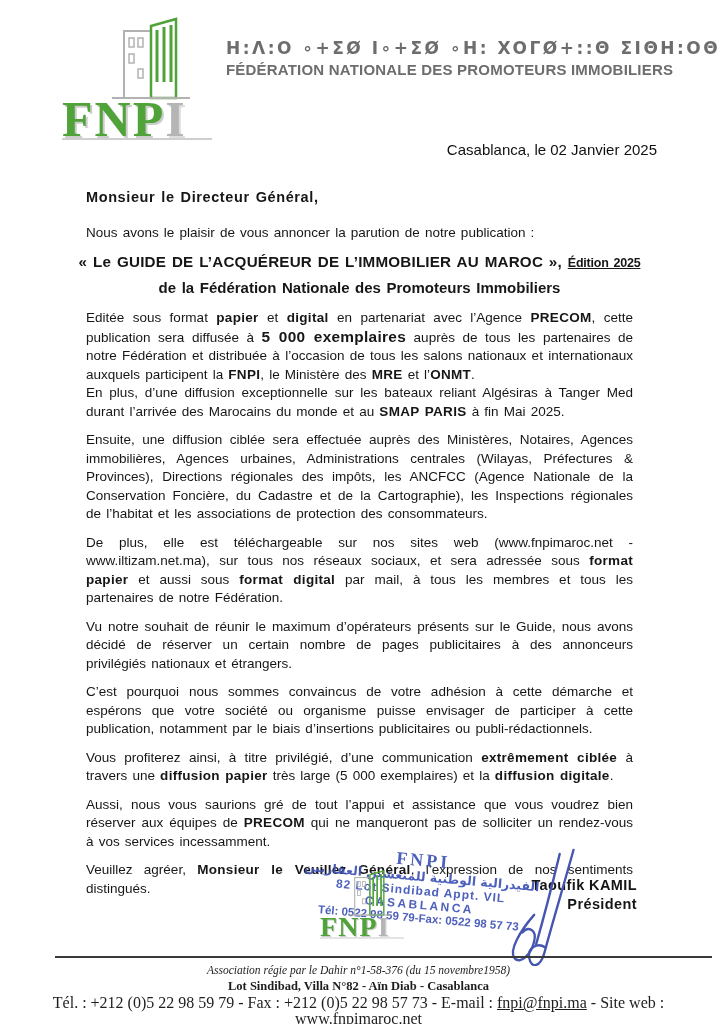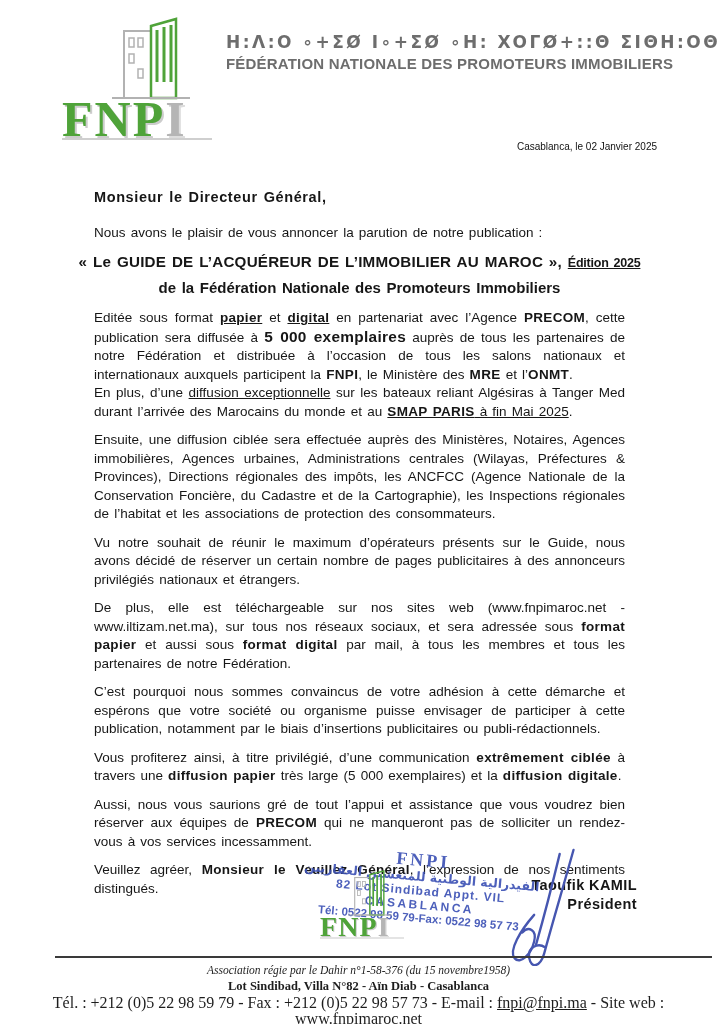--- a/index.html
+++ b/index.html
@@ -14,35 +14,35 @@
     font-family:"Liberation Serif","DejaVu Serif",serif;font-weight:700;
     font-size:50px;line-height:1;letter-spacing:2px;white-space:nowrap;}
   .letters .g{color:#4fa339;text-shadow:2px 2px 0 #cccccc;}
   .letters .s{color:#b5b5b5;text-shadow:2px 2px 0 #dddddd;}
   .logo .base{position:absolute;left:0;top:124px;width:150px;border-top:2px solid #cfcfcf;}
   .logo-sm{left:320px;top:868px;transform:scale(0.56);transform-origin:top left;}
   
   .org-header{position:absolute;left:226px;top:26px;width:436px;color:#6d6d6d;}
   .arabic-title{direction:rtl;font-size:21px;font-weight:700;white-space:nowrap;
     font-family:"DejaVu Sans",sans-serif;}
-  .tifinagh-title{font-size:17px;font-weight:700;letter-spacing:2.5px;margin-top:6px;white-space:nowrap;
+  .tifinagh-title{font-size:17px;font-weight:700;letter-spacing:2.5px;margin-top:12px;white-space:nowrap;
     font-family:"DejaVu Sans",sans-serif;}
   .french-title{font-size:15px;font-weight:700;margin-top:3px;letter-spacing:0.2px;white-space:nowrap;}
-  .date-line{position:absolute;top:141px;right:60px;font-size:10px;color:#111;}
+  .date-line{position:absolute;top:141px;right:60px;font-size:15px;color:#111;}
   
   .letter{position:absolute;left:78px;top:188px;width:563px;font-size:13.5px;line-height:18.5px;word-spacing:1.4px;}
-  .letter p{margin:0 16px 10px;text-align:justify;}
+  .letter p{margin:0 8px 10px;text-align:justify;}
   .salutation{font-weight:700;font-size:14.5px;letter-spacing:0.6px;margin-bottom:17px !important;text-align:left !important;}
   .intro{text-align:left !important;margin-bottom:9px !important;}
   .pub-title{text-align:center;font-weight:700;margin-bottom:11px;line-height:21px;}
   .pub-title .t1{font-size:15.2px;letter-spacing:0.2px;}
   .pub-title .edition{font-weight:700;font-size:12.5px;text-decoration:underline;letter-spacing:-0.2px;}
   .pub-title .t2{display:block;font-size:15px;margin-top:3px;}
   .b{font-weight:700;letter-spacing:0.3px;}
-  .u{text-decoration:underline;}
+  .u{}
   .big{font-size:15.4px;}
   
   .sig-name{position:absolute;top:876px;right:80px;text-align:right;font-weight:700;
     font-size:14.5px;line-height:19px;letter-spacing:0.4px;}
   .stamp{position:absolute;left:296px;top:850px;width:250px;text-align:center;color:#3e53b6;
     transform:rotate(5deg);opacity:0.92;}
   .stamp .s0{font-family:"Liberation Serif","DejaVu Serif",serif;font-size:18px;letter-spacing:3px;font-weight:600;}
   .stamp .s1{direction:rtl;font-size:12.5px;font-weight:700;font-family:"DejaVu Sans",sans-serif;margin-top:-2px;}
   .stamp .s2{font-size:12px;font-weight:600;letter-spacing:1px;}
   .stamp .s3{font-size:12px;font-weight:700;letter-spacing:2.5px;}
@@ -89,22 +89,22 @@
   <div class="letter">
     <p class="salutation">Monsieur le Directeur Général,</p>
     <p class="intro">Nous avons le plaisir de vous annoncer la parution de notre publication :</p>
     <div class="pub-title">
       <span class="t1">« Le GUIDE DE L’ACQUÉREUR DE L’IMMOBILIER AU MAROC », </span><span class="edition">Édition 2025</span>
       <span class="t2">de la Fédération Nationale des Promoteurs Immobiliers</span>
     </div>
     <div>
         <p><span>Editée sous format </span><span class="b u">papier</span><span> et </span><span class="b u">digital</span><span> en partenariat avec l’Agence </span><span class="b">PRECOM</span><span>, cette publication sera diffusée à </span><span class="b big">5 000 exemplaires</span><span> auprès de tous les partenaires de notre Fédération et distribuée à l’occasion de tous les salons nationaux et internationaux auxquels participent la </span><span class="b">FNPI</span><span>, le Ministère des </span><span class="b">MRE</span><span> et l’</span><span class="b">ONMT</span><span>.</span><br><span>En plus, d’une </span><span class="u">diffusion exceptionnelle</span><span> sur les bateaux reliant Algésiras à Tanger Med durant l’arrivée des Marocains du monde et au </span><span class="b u">SMAP PARIS</span><span class="u"> à fin Mai 2025</span><span>.</span></p>
         <p><span>Ensuite, une diffusion ciblée sera effectuée auprès des Ministères, Notaires, Agences immobilières, Agences urbaines, Administrations centrales (Wilayas, Préfectures &amp; Provinces), Directions régionales des impôts, les ANCFCC (Agence Nationale de la Conservation Foncière, du Cadastre et de la Cartographie), les Inspections régionales de l’habitat et les associations de protection des consommateurs.</span></p>
+        <p><span>De plus, elle est téléchargeable sur nos sites web (www.fnpimaroc.net - www.iltizam.net.ma), sur tous nos réseaux sociaux, et sera adressée sous </span><span class="b">format papier</span><span> et aussi sous </span><span class="b">format digital</span><span> par mail, à tous les membres et tous les partenaires de notre Fédération.</span></p>
         <p><span>Vu notre souhait de réunir le maximum d’opérateurs présents sur le Guide, nous avons décidé de réserver un certain nombre de pages publicitaires à des annonceurs privilégiés nationaux et étrangers.</span></p>
-        <p><span>De plus, elle est téléchargeable sur nos sites web (www.fnpimaroc.net - www.iltizam.net.ma), sur tous nos réseaux sociaux, et sera adressée sous </span><span class="b">format papier</span><span> et aussi sous </span><span class="b">format digital</span><span> par mail, à tous les membres et tous les partenaires de notre Fédération.</span></p>
         <p><span>C’est pourquoi nous sommes convaincus de votre adhésion à cette démarche et espérons que votre société ou organisme puisse envisager de participer à cette publication, notamment par le biais d’insertions publicitaires ou publi-rédactionnels.</span></p>
         <p><span>Vous profiterez ainsi, à titre privilégié, d’une communication </span><span class="b">extrêmement ciblée</span><span> à travers une </span><span class="b">diffusion papier</span><span> très large (5 000 exemplaires) et la </span><span class="b">diffusion digitale</span><span>.</span></p>
         <p><span>Aussi, nous vous saurions gré de tout l’appui et assistance que vous voudrez bien réserver aux équipes de </span><span class="b">PRECOM</span><span> qui ne manqueront pas de solliciter un rendez-vous à vos services incessamment.</span></p>
         <p><span>Veuillez agréer, </span><span class="b">Monsieur le Veuillez Général</span><span>, l’expression de nos sentiments distingués.</span></p>
       </div>
   </div>
 
   <div class="sig-name">
     <div>Taoufik KAMIL</div>
     <div>Président</div>

